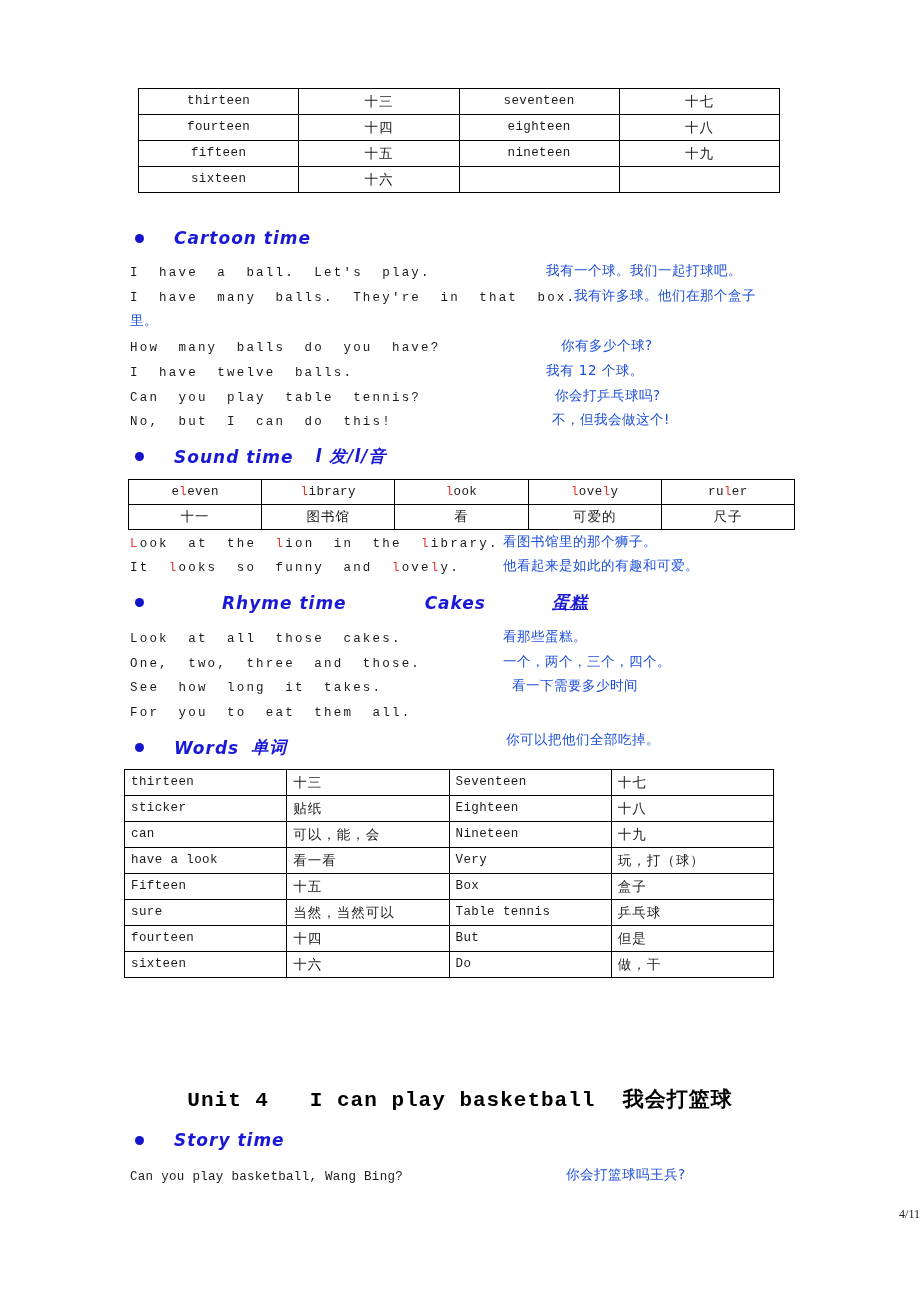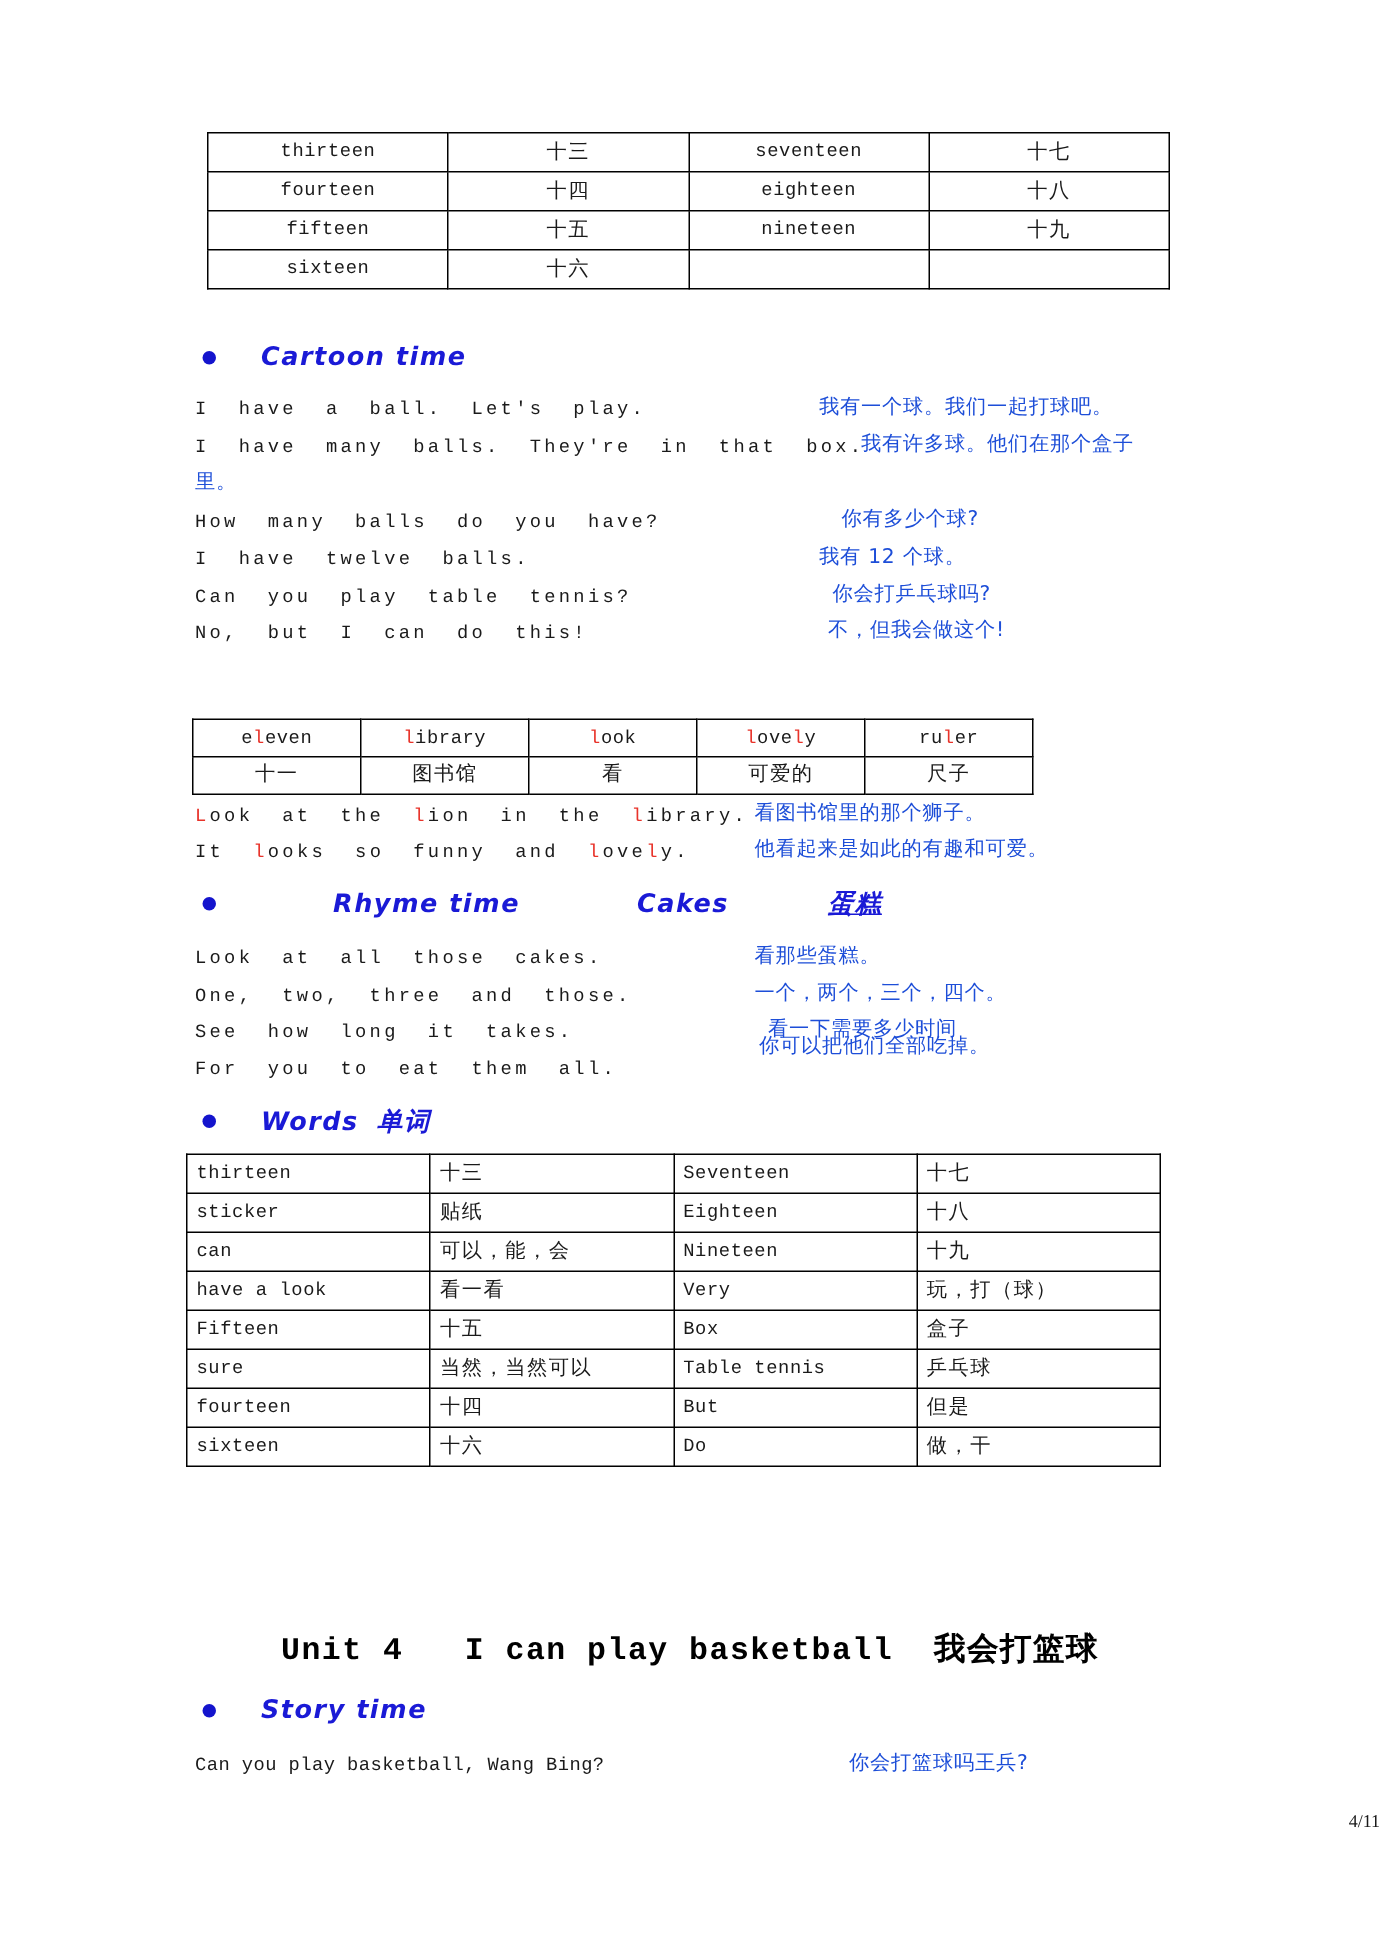--- a/index.html
+++ b/index.html
@@ -49,21 +49,21 @@
     top: 88px;
     width: 642px;
   }
   #numbers-table td { text-align: center; height: 17px; }
 
   
   #sound-table {
     position: absolute;
     left: 128px;
     top: 479px;
-    width: 561px;
+    width: 667px;
   }
   #sound-table td { text-align: center; height: 16px; }
 
   
   #words-table {
     position: absolute;
     left: 124px;
     top: 769px;
     width: 650px;
   }
@@ -229,20 +229,25 @@
     <span class="cn">你会打乒乓球吗?</span>
   </div>
 
   <div class="txt-row" style="left:130px; top:412px;">
     <span class="en">No,  but  I  can  do  this!</span>
   </div>
   <div class="txt-row" style="left:552px; top:411px;">
     <span class="cn">不，但我会做这个!</span>
   </div>
 
+  <div class="section-heading" style="left:135px; top:445px;">
+    <span class="bullet"></span>
+    <span class="heading-text">Sound  time</span>
+    <span class="heading-text cnpart" style="margin-left:22px;">l 发/l/音</span>
+  </div>
 
   <table class="doc-table" id="sound-table">
     <tbody>
       <tr>
         <td>e<span class="hl">l</span>even</td>
         <td><span class="hl">l</span>ibrary</td>
         <td><span class="hl">l</span>ook</td>
         <td><span class="hl">l</span>ove<span class="hl">l</span>y</td>
         <td>ru<span class="hl">l</span>er</td>
       </tr>
@@ -294,21 +299,21 @@
   <div class="txt-row" style="left:130px; top:678px;">
     <span class="en">See  how  long  it  takes.</span>
   </div>
   <div class="txt-row" style="left:512px; top:677px;">
     <span class="cn">看一下需要多少时间</span>
   </div>
 
   <div class="txt-row" style="left:130px; top:703px;">
     <span class="en">For  you  to  eat  them  all.</span>
   </div>
-  <div class="txt-row" style="left:506px; top:688px;text-align:center;">
+  <div class="txt-row" style="left:506px; top:731px;text-align:center;">
     <span class="cn">你可以把他们全部吃掉。</span>
   </div>
 
   <div class="section-heading" style="left:135px; top:736px;">
     <span class="bullet"></span>
     <span class="heading-text">Words</span>
     <span class="heading-text cnpart" style="margin-left:12px;">单词</span>
   </div>
 
   <table class="doc-table" id="words-table">

